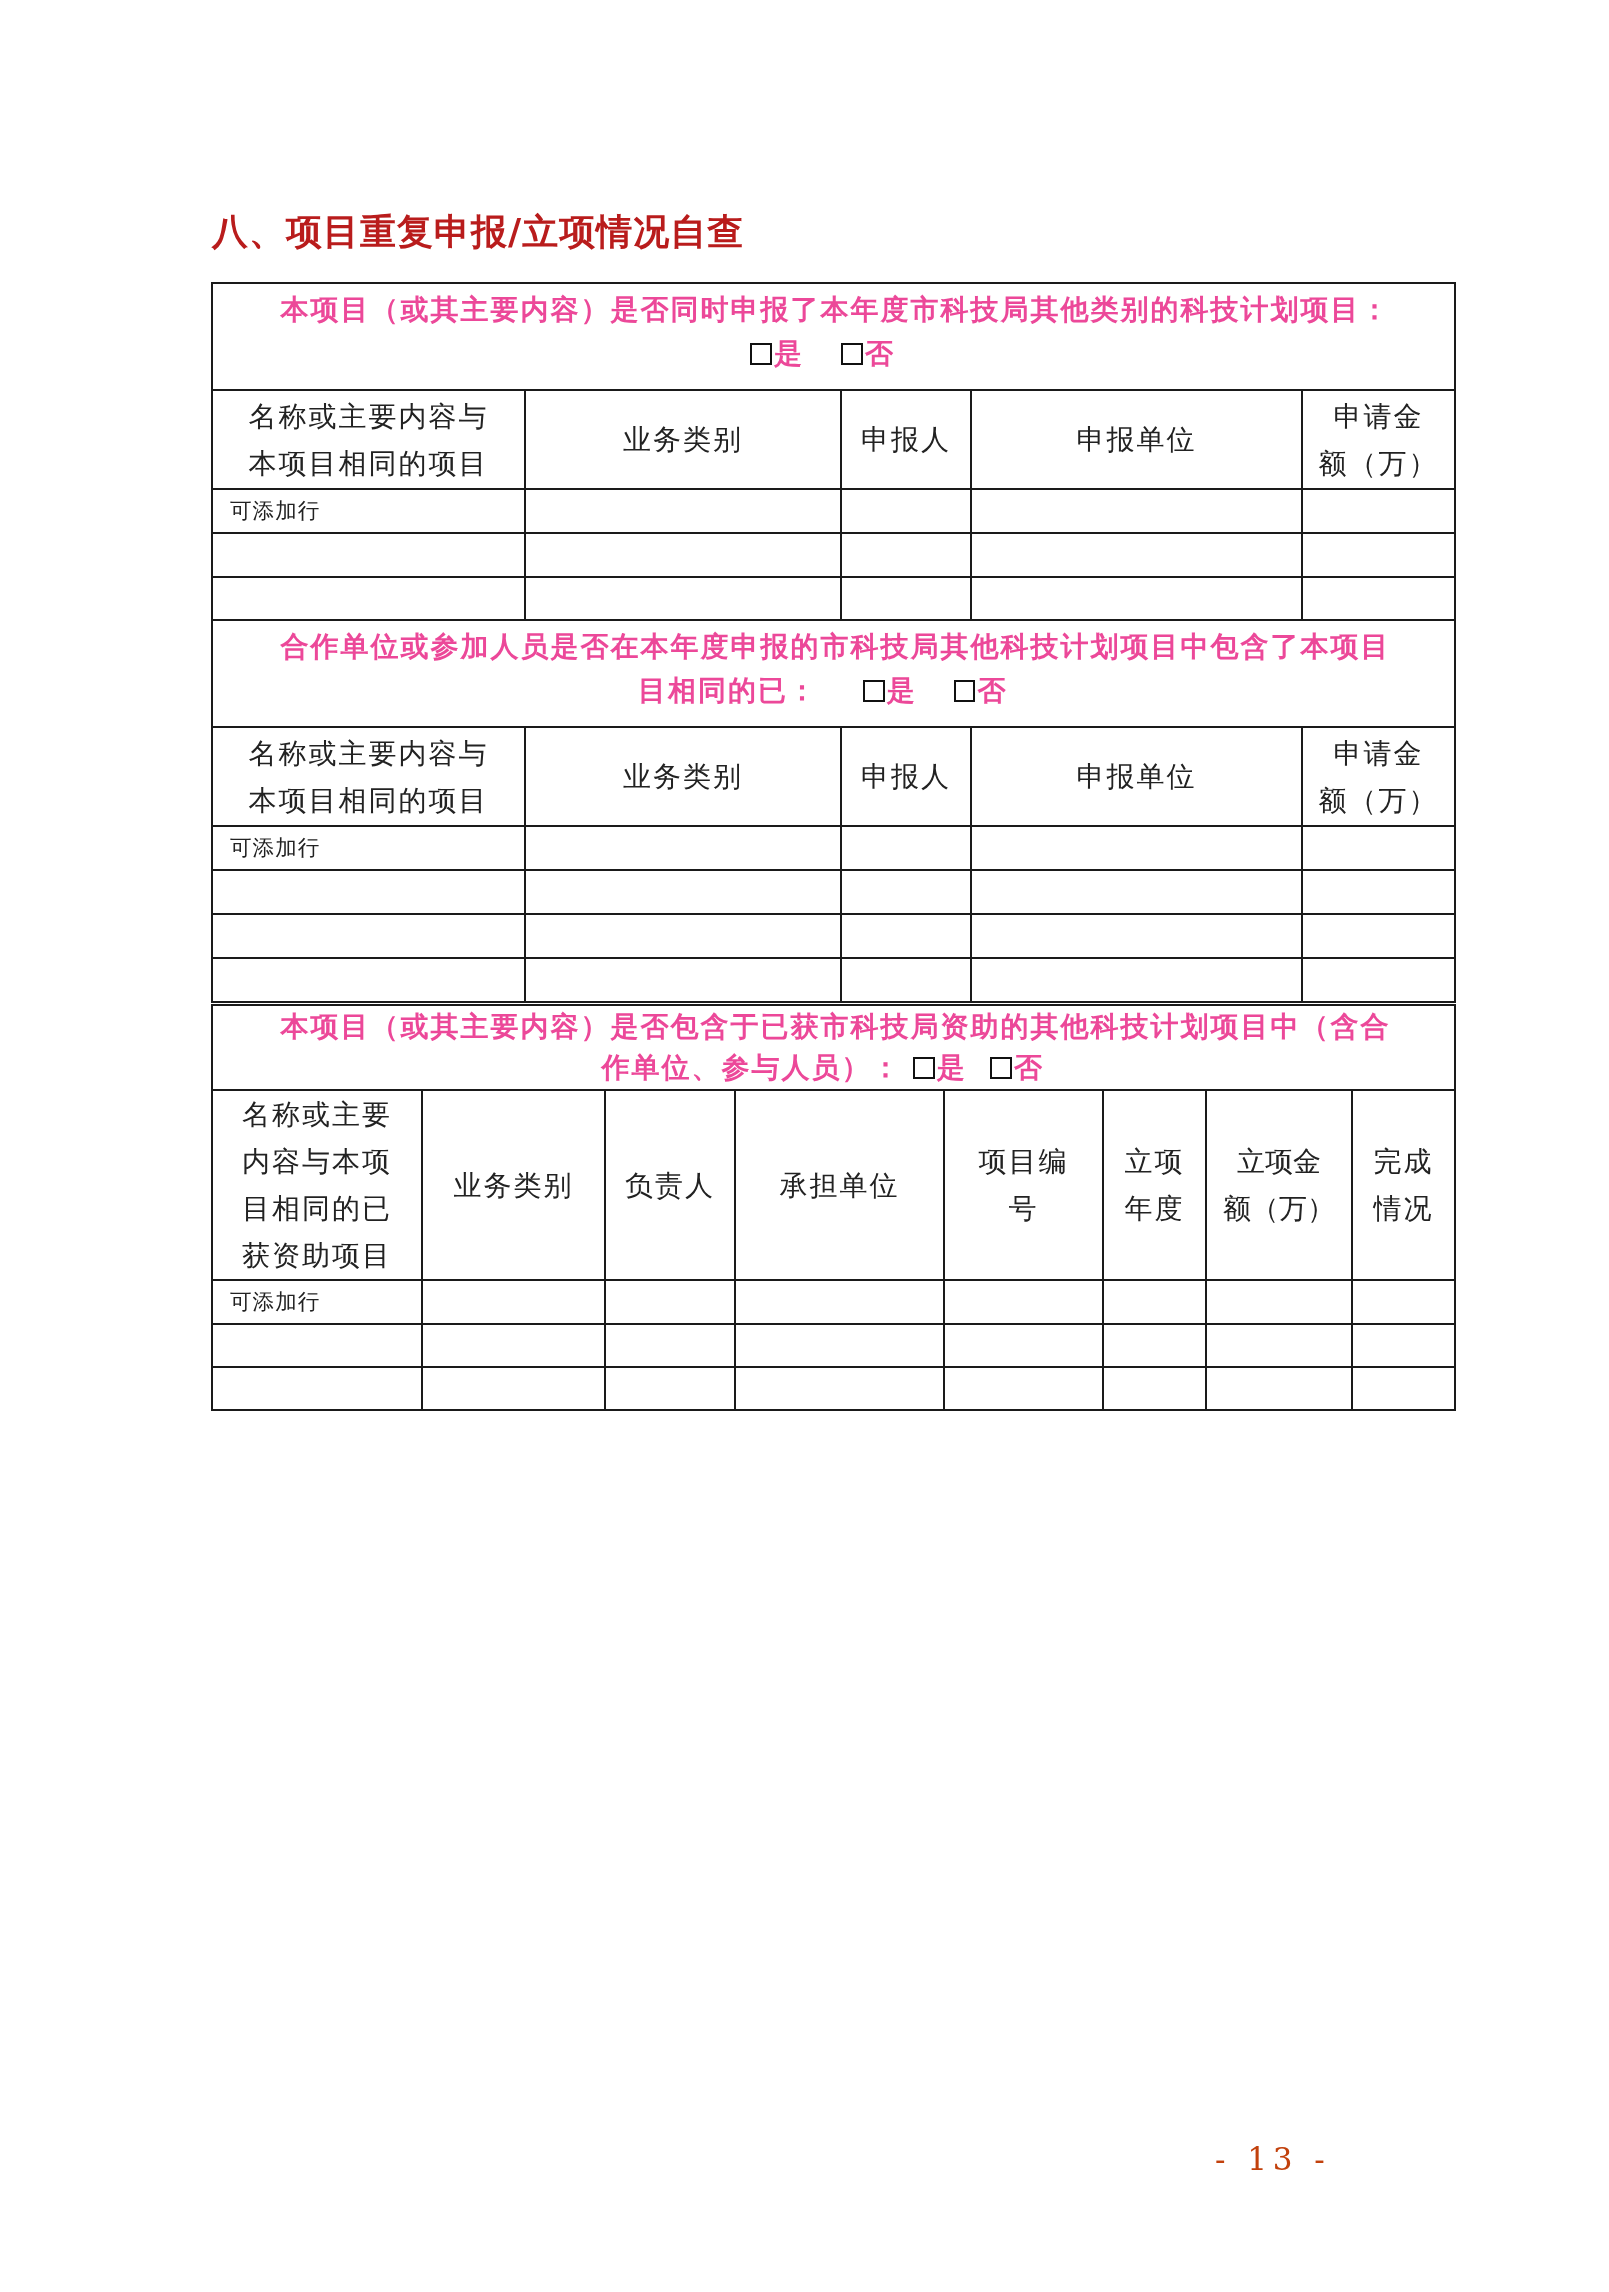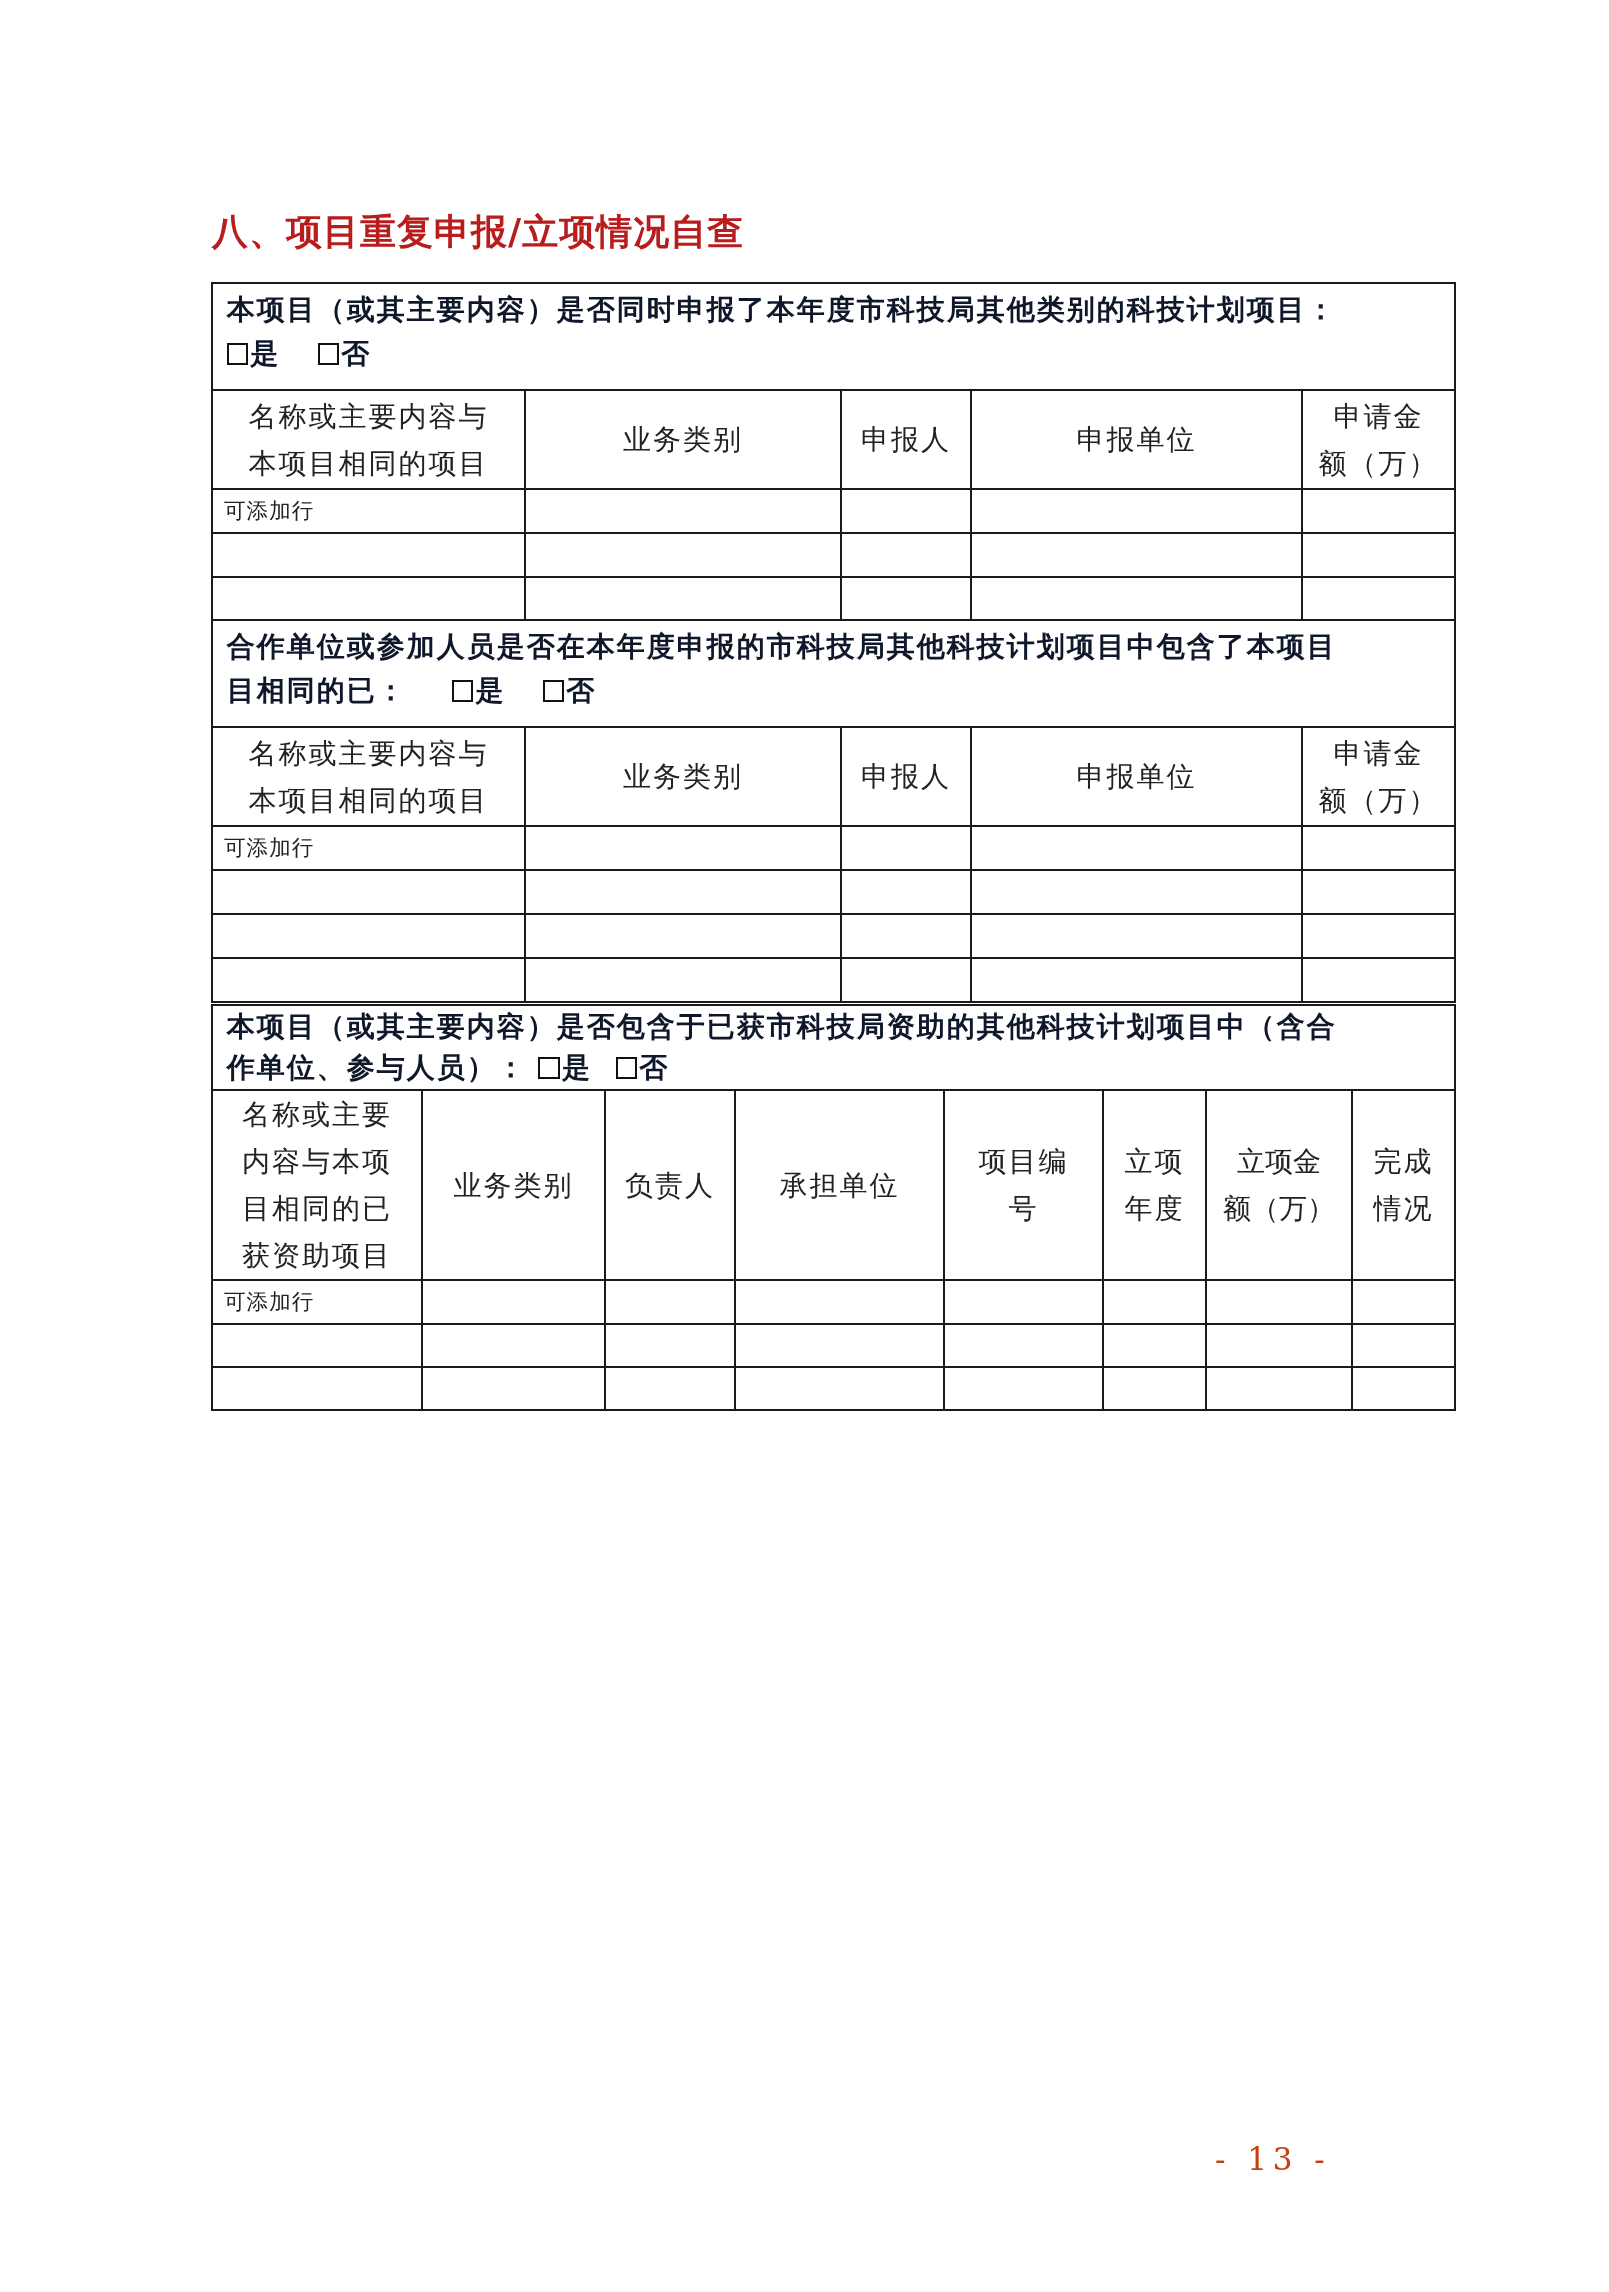--- a/index.html
+++ b/index.html
@@ -14,27 +14,27 @@
     font-size: 36px; font-weight: bold; letter-spacing: 1px;
     color: #b91c1c; white-space: nowrap;
   }
   .grid { position: absolute; left: 211px; width: 1243px; border-collapse: collapse; table-layout: fixed; }
   .grid td {
     border: 2px solid #1a1a1a; padding: 0; vertical-align: middle;
     text-align: center; font-size: 28px; line-height: 47px; color: #222;
     letter-spacing: 2px;
   }
   .grid td.question {
-    text-align: left; vertical-align: top;
+    text-align: center; vertical-align: top;
     font-family: "DejaVu Sans", "Liberation Sans", sans-serif;
     font-weight: bold; font-size: 28px; line-height: 44px;
-    padding: 3.9px 9.8px 0 13.7px; letter-spacing: 2px; color: #0f172a;
+    padding: 3.9px 9.8px 0 13.7px; letter-spacing: 2px; color: #ec4899;
   }
   .grid td.add-row {
-    text-align: left; font-size: 21.6px; line-height: 25.5px; padding-left: 11px; letter-spacing: 1px;
+    text-align: left; font-size: 21.6px; line-height: 25.5px; padding-left: 17px; letter-spacing: 1px;
   }
   .hdr-lines span { display: block; }
   .cb {
     display: inline-block; width: 21.6px; height: 21.6px; border: 2px solid #111;
     vertical-align: -2px; margin-right: 2px; box-sizing: border-box;
   }
   .opt { display: inline-block; margin-right: 25.5px; }
   .page-number {
     position: absolute; left: 1215px; top: 2141px;
     font-family: "DejaVu Serif", "Liberation Serif", serif;

